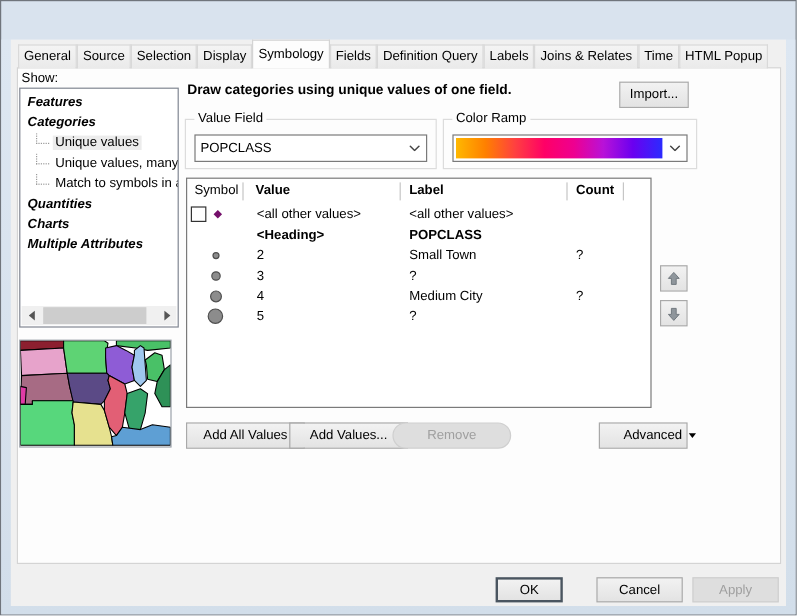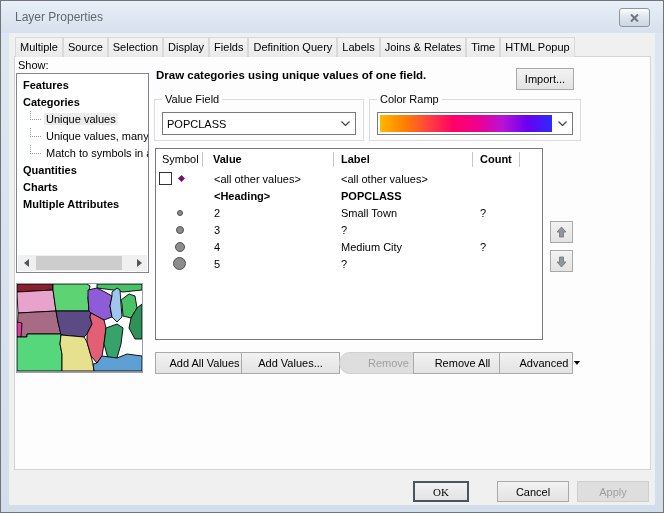--- a/index.html
+++ b/index.html
@@ -42,21 +42,21 @@
   }
 
   
   .show-label { position:absolute; left:3px; top:2px; }
   .tree-box {
     position:absolute; left:1px; top:16px; width:133px; height:200px;
     background:#fff; border:1px solid #808691; overflow:hidden;
   }
   .tree-items { padding-top:3px; }
   .tree-item { height:17px; line-height:17px; padding-left:6px; white-space:nowrap; overflow:hidden; }
-  .tree-item.root { font-weight:bold; }
+  .tree-item.root { font-weight:bold;font-style:italic; }
   .tree-item.child { padding-left:27px; position:relative; font-weight:normal; }
   .tree-item.child::before {
     content:""; position:absolute; left:13px; top:-3px; width:10px; height:11px;
     border-left:1px dotted #9a9a9a; border-bottom:1px dotted #9a9a9a;
   }
   .tree-item.child .sel { padding:0 2px; }
   .tree-item.child.selected .sel { background:#ececec; }
   .tree-hscroll {
     position:absolute; left:1px; bottom:1px; width:129px; height:16px;
     background:#f0f0f0; display:flex; align-items:center;
@@ -124,46 +124,38 @@
   .dot.s4 { width:13px; height:13px; }
 
   .move-btn { position:absolute; left:535px; width:23px; height:22px; }
 
   .action-btn { position:absolute; top:295px; width:99px; height:22px; }
   .adv-arrow { width:0; height:0; border-left:3.5px solid transparent; border-right:3.5px solid transparent;
     border-top:4px solid #000; margin-left:6px; }
 
   
   .footer-btn { position:absolute; top:448px; height:21px; }
-  .ok-btn { left:404px; width:56px; border:2px solid #4a5560;font-family:Liberation Serif, serif; }
+  .ok-btn { left:404px; width:56px; border:2px solid #4a5560; }
   .cancel-btn { left:488px; width:72px; }
   .apply-btn { left:568px; width:72px; }
 </style>
 </head>
 <body>
 
 <div class="window">
-  <div class="titlebar">
-    <div class="title-text">Layer Properties</div>
-    <div class="close-btn">
-      <svg width="9" height="8" viewBox="0 0 9 8">
-        <line x1="1" y1="0.5" x2="8" y2="7.5" stroke="#6e757e" stroke-width="2"></line>
-        <line x1="8" y1="0.5" x2="1" y2="7.5" stroke="#6e757e" stroke-width="2"></line>
-      </svg>
-    </div>
-  </div>
 
   <div class="body-wrap">
   <div class="dialog">
 
     <div class="tabs">
-      <div class="tab">Multiple</div>
+      <div class="tab">General</div>
       <div class="tab">Source</div>
       <div class="tab">Selection</div>
       <div class="tab">Display</div>
+      <div class="tab active">Symbology</div>
       <div class="tab">Fields</div>
       <div class="tab">Definition Query</div>
       <div class="tab">Labels</div>
       <div class="tab">Joins &amp; Relates</div>
       <div class="tab">Time</div>
       <div class="tab">HTML Popup</div>
     </div>
 
     <div class="panel">
 
@@ -310,22 +302,21 @@
         </svg>
       </div>
       <div class="btn move-btn" style="top:193px;">
         <svg width="13" height="13" viewBox="0 0 13 13">
           <path d="M6.5 12 L11 7 H8.5 V2 H4.5 V7 H2 Z" fill="#8f969c" stroke="#6f767c" stroke-width="0.8"></path>
         </svg>
       </div>
 
       <div class="btn action-btn" style="left:140px;">Add All Values</div>
       <div class="btn action-btn" style="left:226px;">Add Values...</div>
-      <div class="btn action-btn disabled" style="left:324px;border-radius:11px;">Remove</div>
-      <div class="btn action-btn" style="left:398px;">Remove All</div>
+      <div class="btn action-btn disabled" style="left:312px;border-radius:11px;">Remove</div>
       <div class="btn action-btn" style="left:484px; width:74px;padding-left:28px;">
         <span>Advanced</span>
         <span class="adv-arrow"></span>
       </div>
 
     </div>
 
     <div class="btn footer-btn ok-btn">OK</div>
     <div class="btn footer-btn cancel-btn">Cancel</div>
     <div class="btn footer-btn apply-btn disabled">Apply</div>

